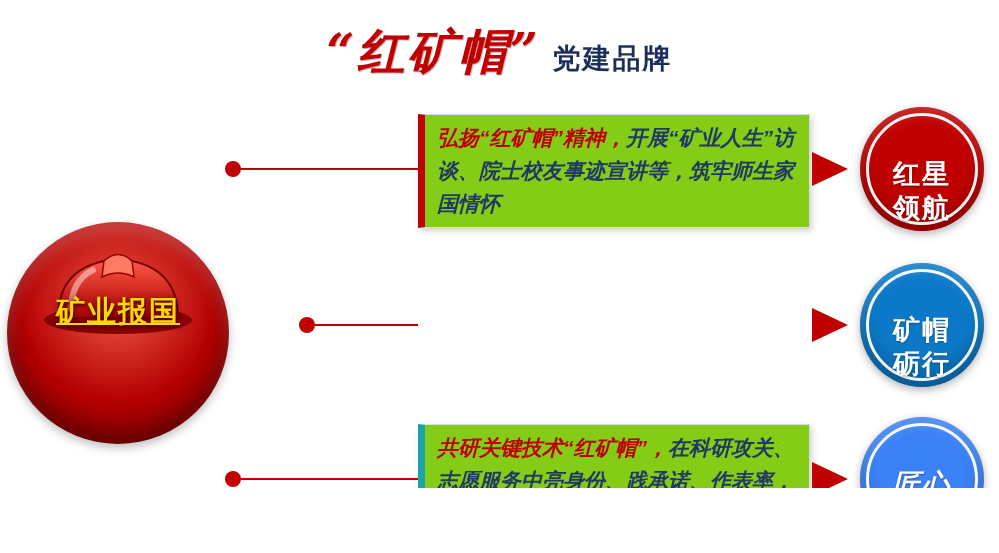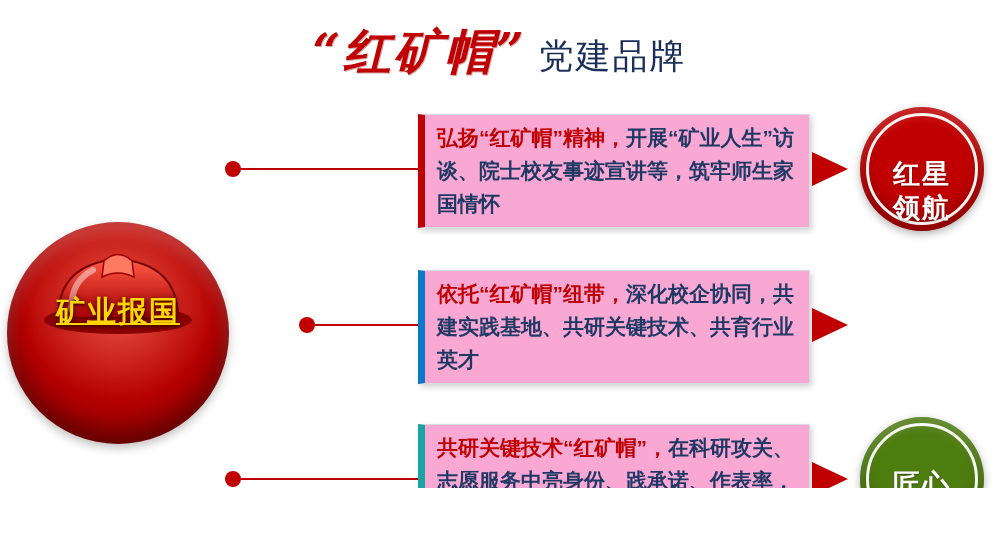--- a/index.html
+++ b/index.html
@@ -25,22 +25,22 @@
   }
   .title .brand {
     font-family: "DejaVu Serif", serif;
     font-style: italic;
     font-weight: bold;
     font-size: 48px;
     letter-spacing: 3px;
     text-shadow: 1px 1px 0 rgba(120,0,0,.35);
   }
   .title .suffix {
-    font-weight: 400;
-    font-size: 35px;
+    font-weight: 700;
+    font-size: 28px;
     letter-spacing: 2px;
   }
 
   
   .hero {
     position: absolute;
     left: 7px; top: 222px;
     width: 222px; height: 222px;
     border-radius: 50%;
     background: radial-gradient(circle at 50% 36%,
@@ -84,28 +84,29 @@
     border-bottom: 17px solid transparent;
     border-left-width: 36px;
     border-left-style: solid;
   }
 
   
   .textbox {
     position: absolute;
     left: 418px;
     width: 392px;
-    background: #f9a8d4;
+    background: #84cc16;
     border: 1px solid #d9dbe3;
     border-left-width: 7px;
     border-left-style: solid;
     padding: 6px 12px 7px 12px;
     font-size: 21px;
     line-height: 33px;
     box-shadow: 2px 3px 6px rgba(0,0,0,.18);
+    font-style: italic;
   }
   .textbox .hl { font-weight: bold; }
   .textbox .body { font-weight: bold; }
 
   
   .badge {
     position: absolute;
     left: 860px;
     width: 124px; height: 124px;
     border-radius: 50%;
@@ -172,31 +173,34 @@
   <div class="arrow" style="left: 812px; top: 152px; border-left-color: rgb(192, 0, 0);"></div>
   <div class="badge" style="top: 107px; background-color: rgb(192, 0, 0);">
     <div class="badge-text">
       <div>红星</div>
       <div>领航</div>
     </div>
   </div>
 
   <div class="dot" style="left: 299px; top: 317px; background-color: rgb(192, 0, 0);"></div>
   <div class="hline" style="left: 307px; top: 324px; width: 111px; background-color: rgb(192, 0, 0);"></div>
-  <div class="textbox" style="top: 270px; border-left-color: rgb(11, 121, 199);">
-    <span class="hl" style="color: rgb(192, 0, 0);">依托“红矿帽”纽带，</span><span class="body" style="color: rgb(31, 56, 100);">深化校企协同，共建实践基地、共研关键技术、共育行业英才</span>
-  </div>
   <div class="arrow" style="left: 812px; top: 308px; border-left-color: rgb(192, 0, 0);"></div>
+  <div class="badge" style="top: 263px; background-color: rgb(11, 121, 199);">
+    <div class="badge-text">
+      <div>矿帽</div>
+      <div>砺行</div>
+    </div>
+  </div>
 
   <div class="dot" style="left: 225px; top: 471px; background-color: rgb(192, 0, 0);"></div>
   <div class="hline" style="left: 233px; top: 478px; width: 185px; background-color: rgb(192, 0, 0);"></div>
   <div class="textbox" style="top: 424px; border-left-color: rgb(27, 164, 164);">
     <span class="hl" style="color: rgb(192, 0, 0);">共研关键技术“红矿帽”，</span><span class="body" style="color: rgb(31, 56, 100);">在科研攻关、志愿服务中亮身份、践承诺、作表率，强化党性修养与实践能力</span>
   </div>
   <div class="arrow" style="left: 812px; top: 462px; border-left-color: rgb(192, 0, 0);"></div>
-  <div class="badge" style="top: 417px; background-color: #4d7c0f;">
+  <div class="badge" style="top: 417px; background-color: #3b82f6; font-style: italic;">
     <div class="badge-text">
       <div>匠心</div>
       <div>筑梦</div>
     </div>
   </div>
 
 </div>
 
 </body></html>

